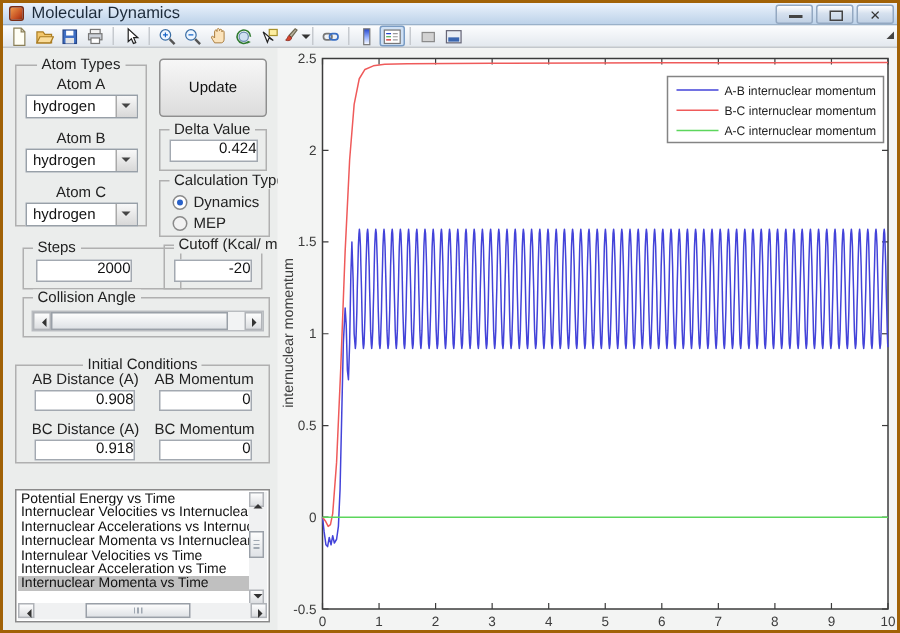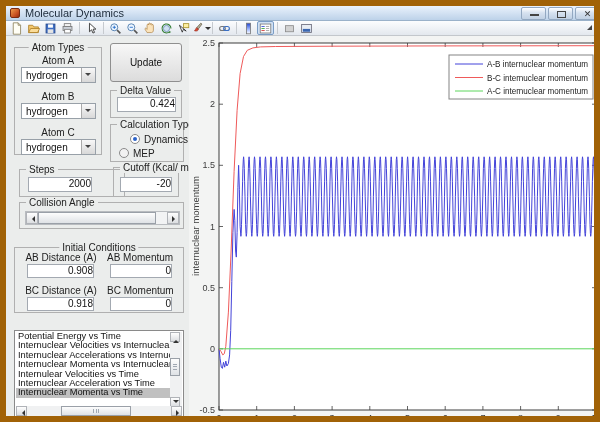--- a/index.html
+++ b/index.html
@@ -1,20 +1,20 @@
 <!DOCTYPE html>
 <html><head>
 <meta charset="utf-8">
 <style>
   html,body{margin:0;padding:0;background:#d8d8d8;}
   *{box-sizing:border-box;}
   #window{
     position:relative;width:600px;height:422px;overflow:hidden;
     font-family:"Liberation Sans",sans-serif;background:#ebedec;
-    border:6px solid #a16207;
+    border:2px solid #a16207;
   }
   
   .titlebar{position:absolute;left:0;top:0;width:100%;height:15px;
     background:linear-gradient(#eaf2fc,#bdd2e9);border-bottom:1px solid #9ab1c9;}
   .app-icon{position:absolute;left:4px;top:2px;width:10px;height:10px;border-radius:2px;
     background:linear-gradient(135deg,#f09a4b,#c2491f 70%,#8e2e10);border:1px solid #7a2a12;}
   .title-text{position:absolute;left:19px;top:1px;font-size:11px;color:#1d2b3a;white-space:nowrap;}
   .winbtn{position:absolute;top:1px;width:25px;height:13px;border:1px solid #93a8c1;border-radius:2px;
     background:linear-gradient(#ffffff,#d6e1ef 45%,#c1d1e4);}
   .winbtn .minbar{position:absolute;left:8px;bottom:3px;width:9px;height:2px;background:#444;}
@@ -263,21 +263,21 @@
 
   <div class="push-btn" style="left:104px;top:37px;width:72px;height:39px;">Update</div>
 
   <div class="panel" style="left:104px;top:84px;width:72px;height:28px;">
     <div class="panel-title">Delta Value</div>
     <div class="edit" style="left:6px;top:6px;width:59px;height:15px;">0.424</div>
   </div>
 
   <div class="panel" style="left:104px;top:118px;width:74px;height:38px;">
     <div class="panel-title">Calculation Type</div>
-    <div class="radio-row" style="left:19px;top:8px;">
+    <div class="radio-row" style="left:8px;top:8px;">
       <span class="radio-dot on"></span>
       <span class="radio-lbl">Dynamics</span>
     </div>
     <div class="radio-row" style="left:8px;top:22px;">
       <span class="radio-dot"></span>
       <span class="radio-lbl">MEP</span>
     </div>
   </div>
 
   <div class="panel" style="left:13px;top:163px;width:106px;height:28px;">

